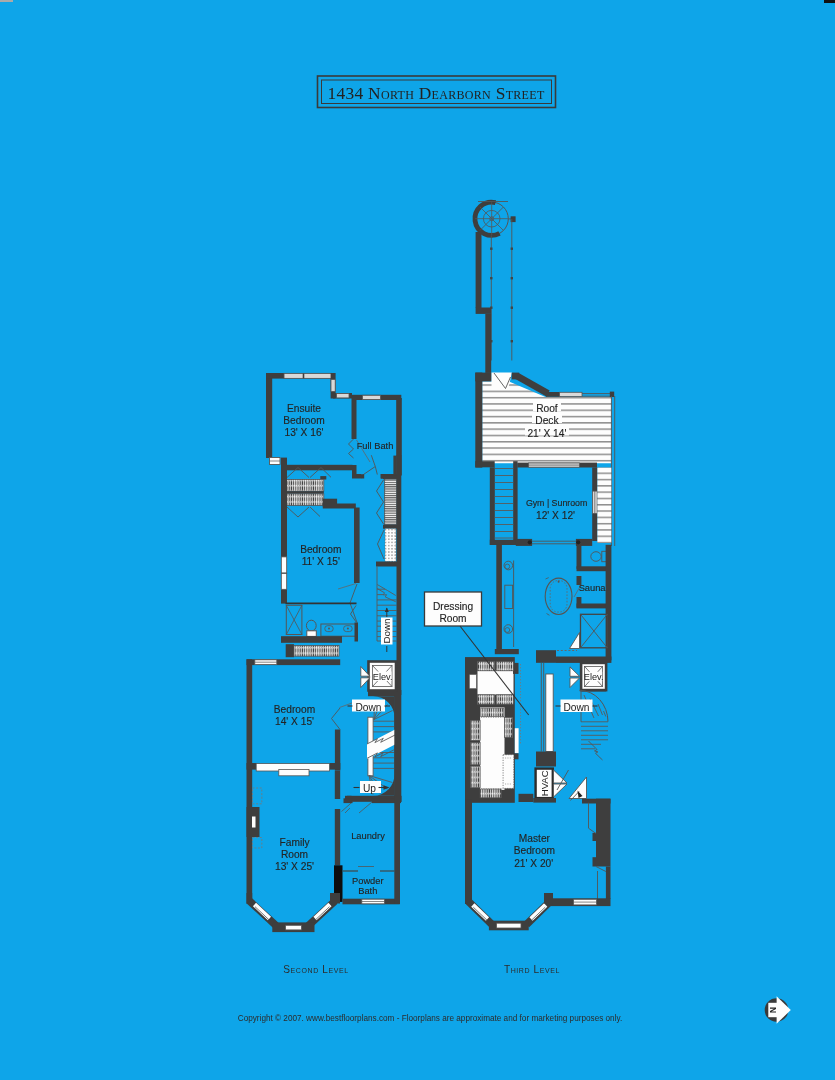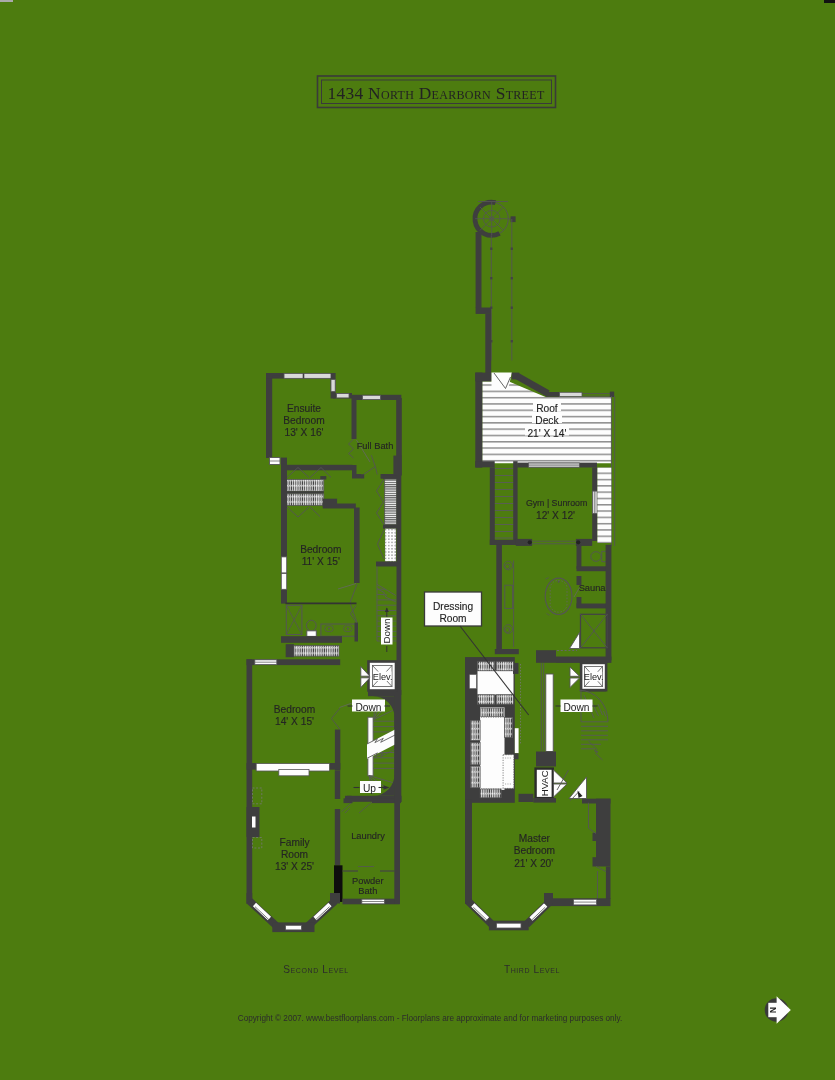--- a/index.html
+++ b/index.html
@@ -1,16 +1,16 @@
 <!DOCTYPE html>
 <html><head>
 <meta charset="utf-8">
 <style>
 html,body{margin:0;padding:0;background:#ffffff;}
-#page{position:relative;width:835px;height:1080px;background:#4d7c0f;overflow:hidden;
+#page{position:relative;width:835px;height:1080px;background:#0ea5e9;overflow:hidden;
   font-family:"Liberation Sans",sans-serif;}
 svg{position:absolute;top:0;left:0;filter:blur(0.3px);}
 </style>
 </head>
 <body>
 <div id="page">
 <svg width="835" height="1080" viewBox="0 0 835 1080">
 <defs>
   <pattern id="deck" width="8" height="6.3" patternUnits="userSpaceOnUse">
     <rect width="8" height="6.3" fill="#fdfdfd"></rect>

